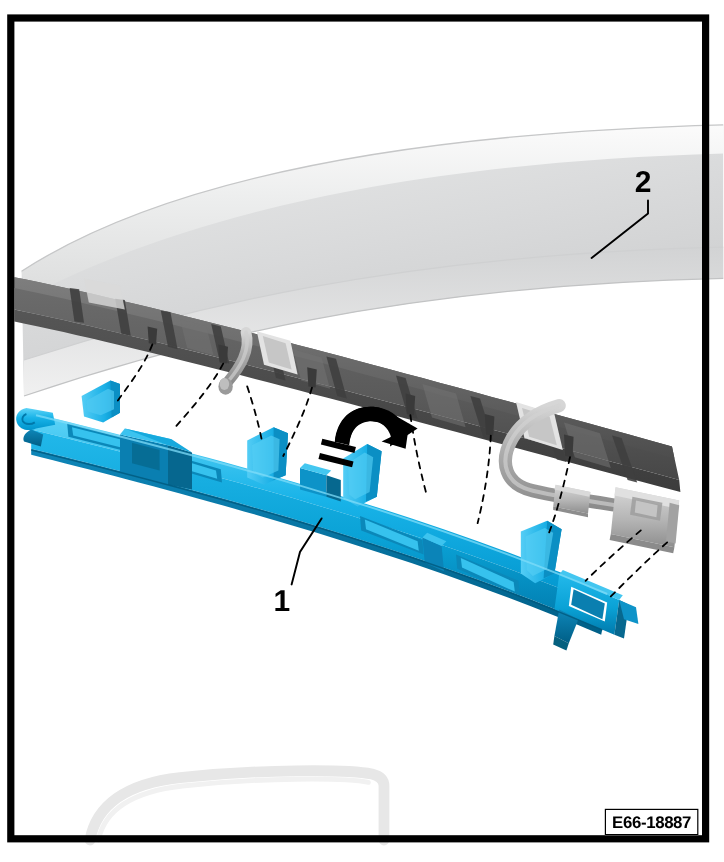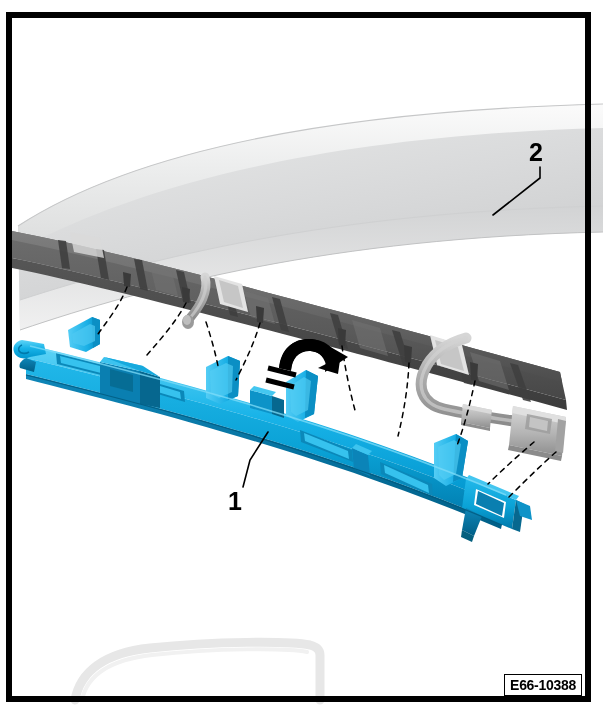--- a/index.html
+++ b/index.html
@@ -377,16 +377,16 @@
 
   </svg>
 
   <div id="figure-border"></div>
 
   <div class="callout-label" id="callout-1-label">1</div>
 
   <div class="callout-label" id="callout-2-label">2</div>
 
   <div id="part-number-box">
-    <span id="part-number-text">E66-10388</span>
+    <span id="part-number-text">E66-18887</span>
   </div>
 
 </div>
 
 </body></html>

